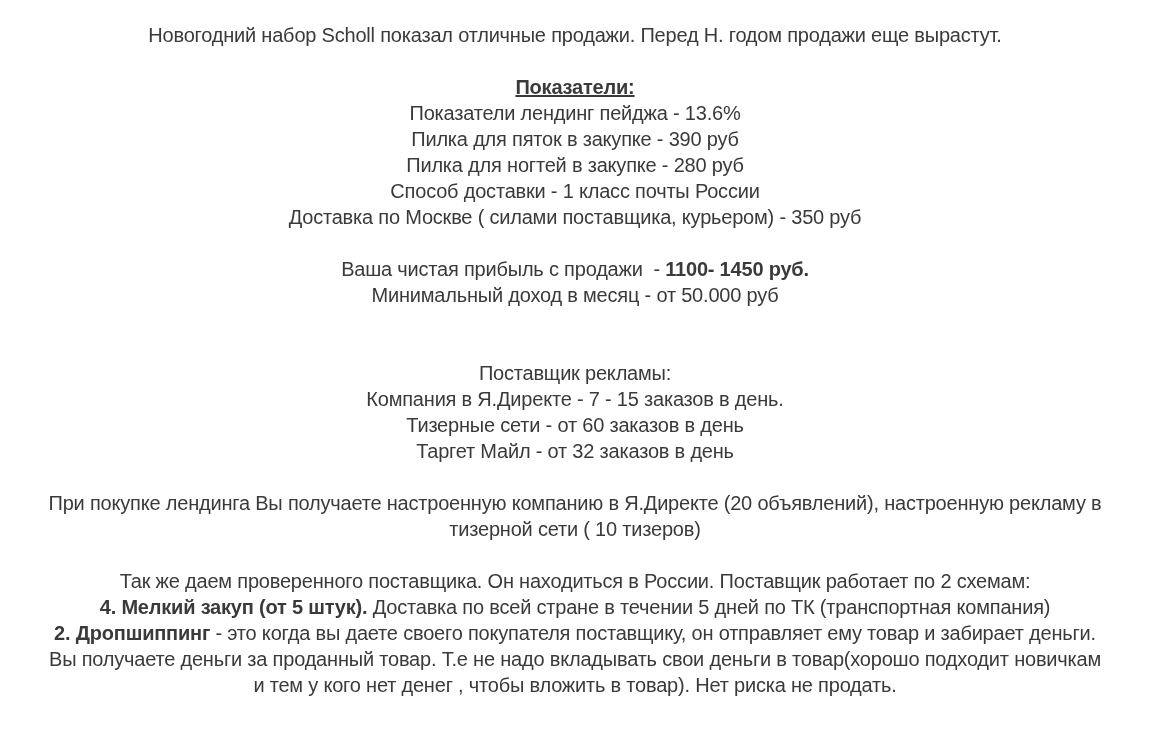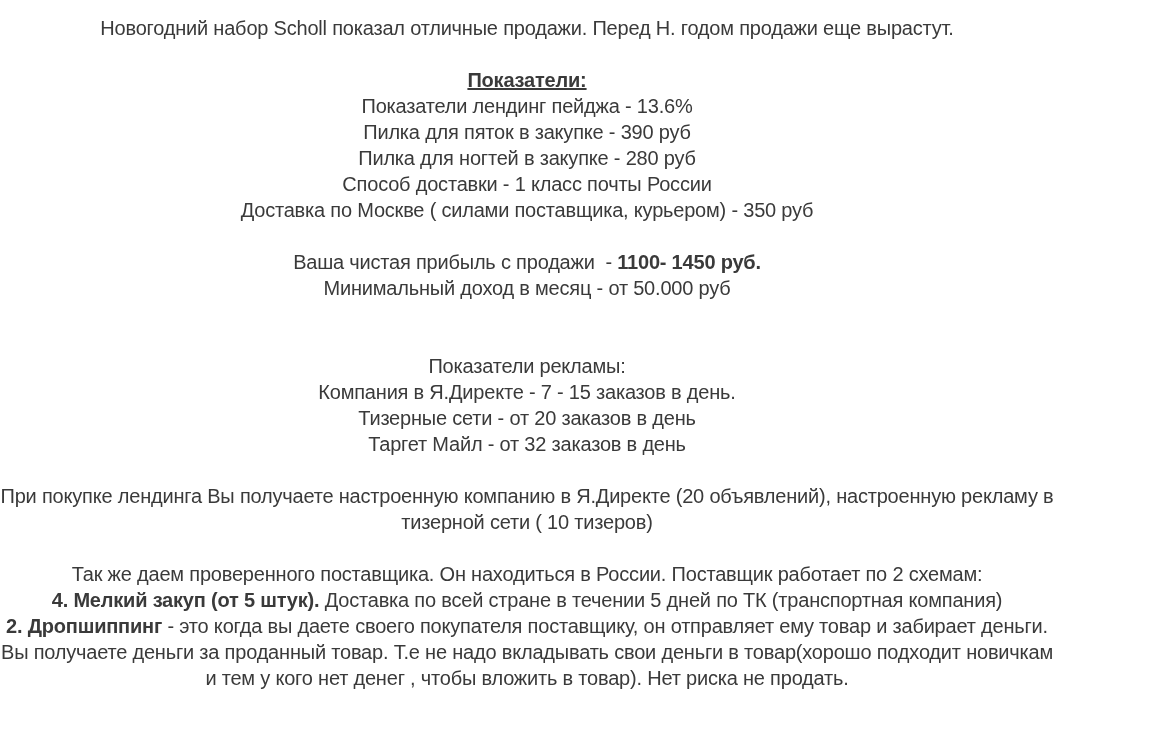--- a/index.html
+++ b/index.html
@@ -8,26 +8,27 @@
     background: #ffffff;
   }
   body {
     width: 1149px;
     height: 752px;
     overflow: hidden;
     font-family: "Liberation Sans", sans-serif;
   }
   .doc {
     width: 1054px;
-    padding-top: 15px;
+    padding-top: 22px;
     color: #3a3a3a;
     font-size: 20px;
     line-height: 26px;
     font-weight: 300;
     letter-spacing: -0.2px;
+    margin-left: 48px;
   }
   .line {
     text-align: center;
     white-space: pre-wrap;
     min-height: 26px;
   }
   .bold { font-weight: 700; }
   .underline { text-decoration: underline; font-weight: bold; }
   .gap  { height: 26px; }
   .gap2 { height: 52px; }
@@ -48,23 +49,23 @@
   <div class="line">Способ доставки - 1 класс почты России</div>
   <div class="line">Доставка по Москве ( силами поставщика, курьером) - 350 руб</div>
 
   <div class="gap"></div>
 
   <div class="line"><span>Ваша чистая прибыль с продажи  - </span><span class="bold">1100- 1450 руб.</span></div>
   <div class="line">Минимальный доход в месяц - от 50.000 руб</div>
 
   <div class="gap2"></div>
 
-  <div class="line">Показатели рекламы:</div>
+  <div class="line">Поставщик рекламы:</div>
   <div class="line">Компания в Я.Директе - 7 - 15 заказов в день.</div>
-  <div class="line">Тизерные сети - от 20 заказов в день</div>
+  <div class="line">Тизерные сети - от 60 заказов в день</div>
   <div class="line">Таргет Майл - от 32 заказов в день</div>
 
   <div class="gap"></div>
 
   <div class="line">При покупке лендинга Вы получаете настроенную компанию в Я.Директе (20 объявлений), настроенную рекламу в тизерной сети ( 10 тизеров)</div>
 
   <div class="gap"></div>
 
   <div class="line">Так же даем проверенного поставщика. Он находиться в России. Поставщик работает по 2 схемам:</div>
   <div class="line"><span class="bold">4. Мелкий закуп (от 5 штук).</span><span> Доставка по всей стране в течении 5 дней по ТК (транспортная компания)</span></div>

